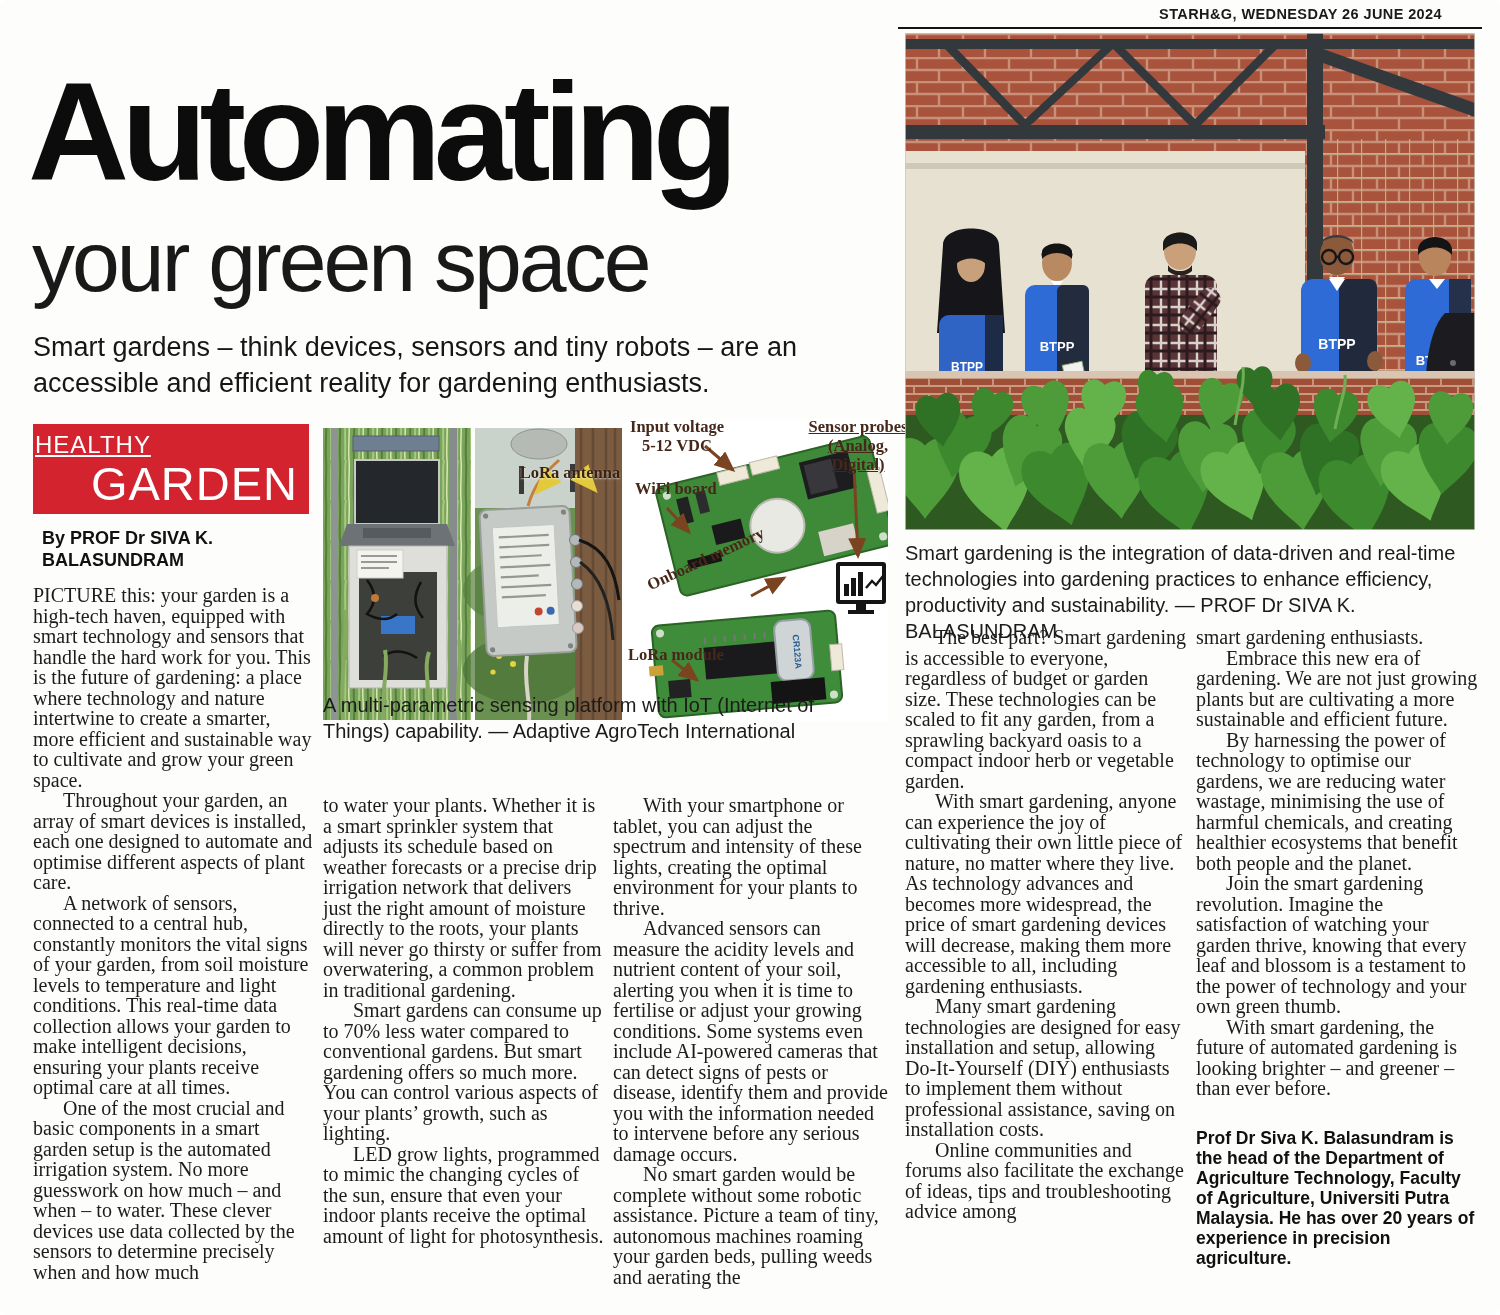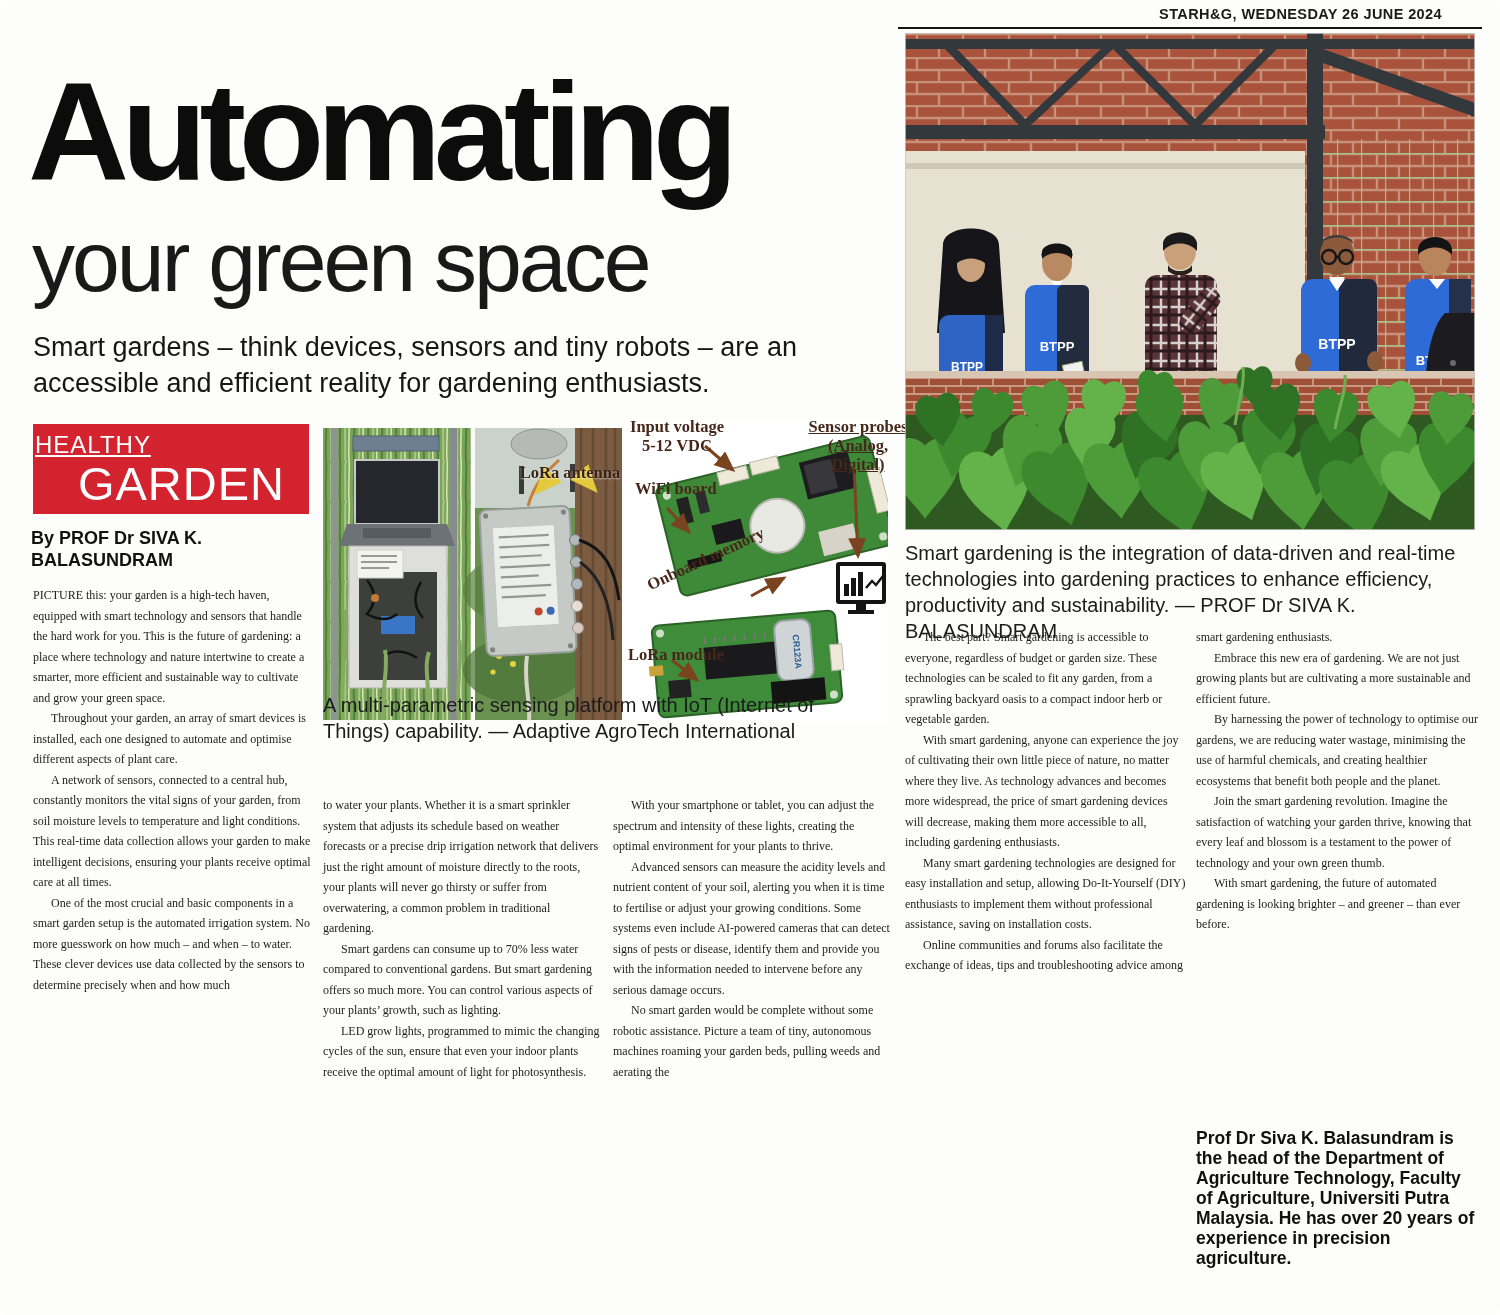--- a/index.html
+++ b/index.html
@@ -9,25 +9,25 @@
 
   .masthead{top:6px;right:58px;font-size:14.5px;font-weight:bold;letter-spacing:.4px;color:#1a1a1a;}
   .top-rule{top:27px;left:898px;width:584px;height:2px;background:#141414;}
 
   .headline{top:62px;left:28px;font-size:140px;line-height:1;font-weight:800;letter-spacing:-7.5px;color:#0c0c0c;}
   .headline-sub{top:218px;left:32px;font-size:86px;line-height:1;font-weight:400;letter-spacing:-3px;color:#191919;}
   .standfirst{top:330px;left:33px;width:830px;font-size:27px;line-height:1.32;color:#161616;}
 
   .badge{top:424px;left:33px;width:276px;height:90px;color:#fff;}
   .badge-l1{position:absolute;top:7px;left:2px;font-size:24px;letter-spacing:1px;text-decoration:underline;}
-  .badge-l2{position:absolute;bottom:3px;right:24px;font-size:47px;letter-spacing:1px;}
-
-  .byline{top:528px;left:31px;width:240px;font-size:18px;font-weight:bold;line-height:1.22;color:#111;}
-
-  .col{font-family:"Liberation Serif",serif;font-size:12px;line-height:20.5px;color:#1c1c1c;text-align:left;}
+  .badge-l2{position:absolute;bottom:3px;right:11px;font-size:47px;letter-spacing:1px;}
+
+  .byline{top:528px;left:42px;width:240px;font-size:18px;font-weight:bold;line-height:1.22;color:#111;}
+
+  .col{font-family:"Liberation Serif",serif;font-size:20px;line-height:20.5px;color:#1c1c1c;text-align:left;}
   .col p{margin:0;}
   .col p.indent{text-indent:1.5em;}
   .col1{top:585px;left:33px;width:282px;}
   .col2{top:795px;left:323px;width:281px;}
   .col3{top:795px;left:613px;width:277px;}
   .col4{top:627px;left:905px;width:283px;}
   .col5{top:627px;left:1196px;width:282px;}
   .bio{margin-top:24px;font-family:"Liberation Sans",sans-serif;font-size:17.5px;font-weight:bold;line-height:20px;color:#101010;}
 
   .figure-wrap{top:420px;left:323px;width:565px;height:302px;}

